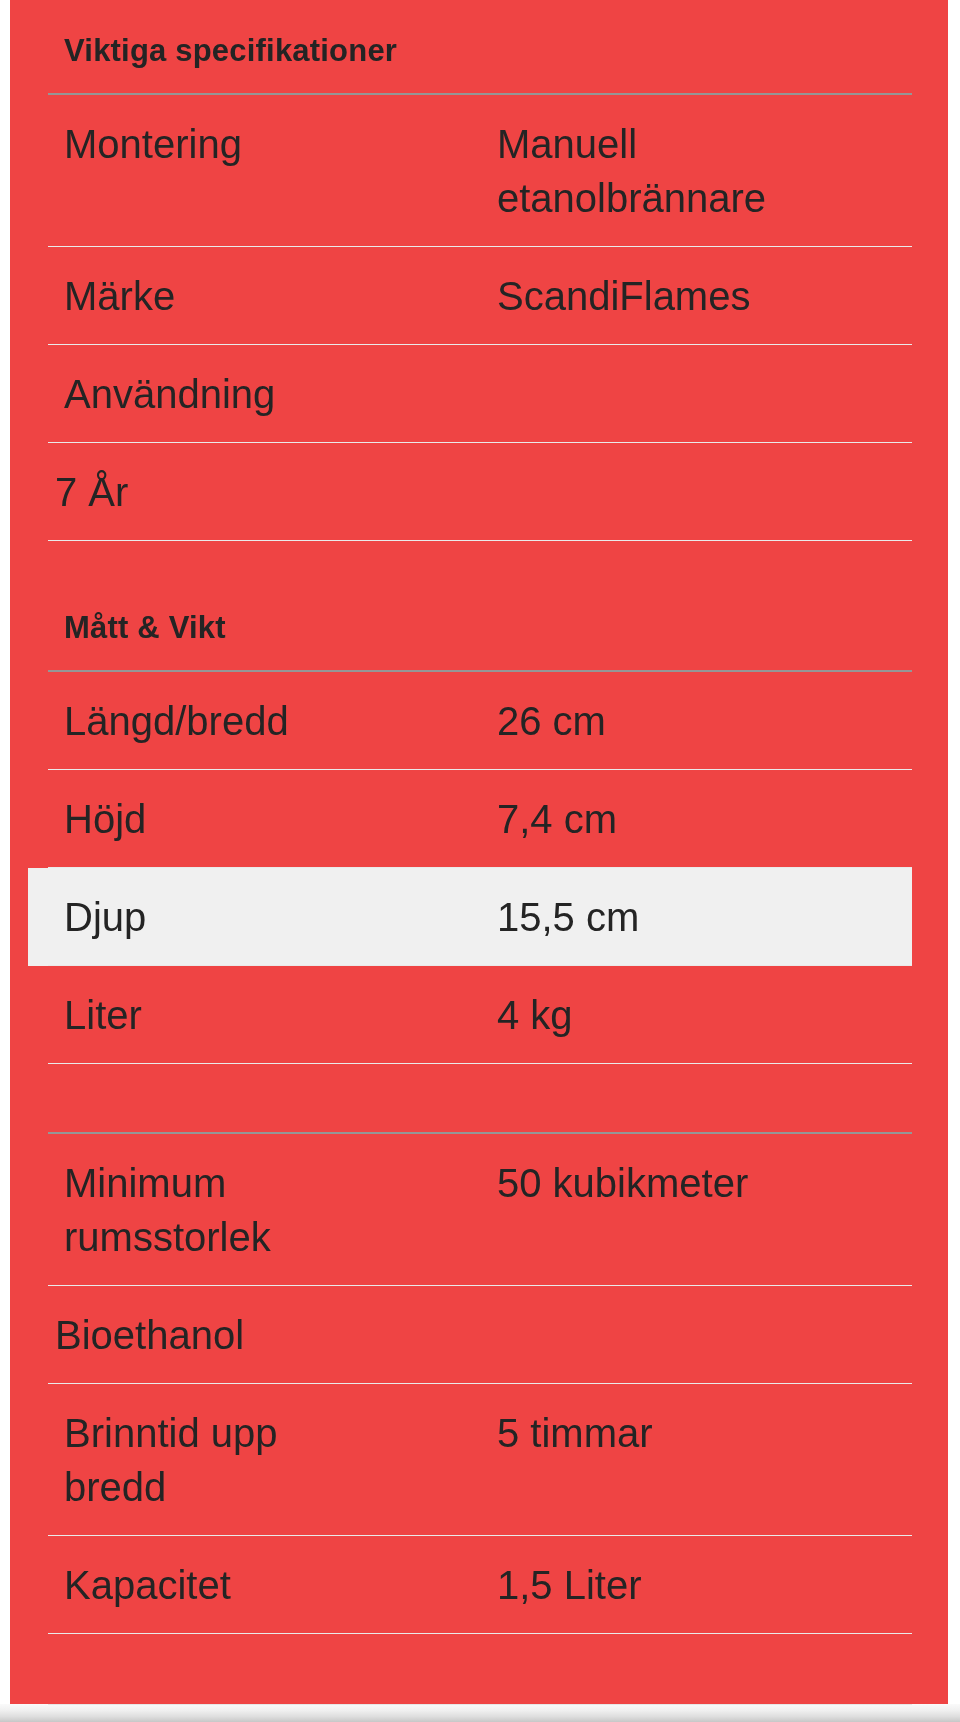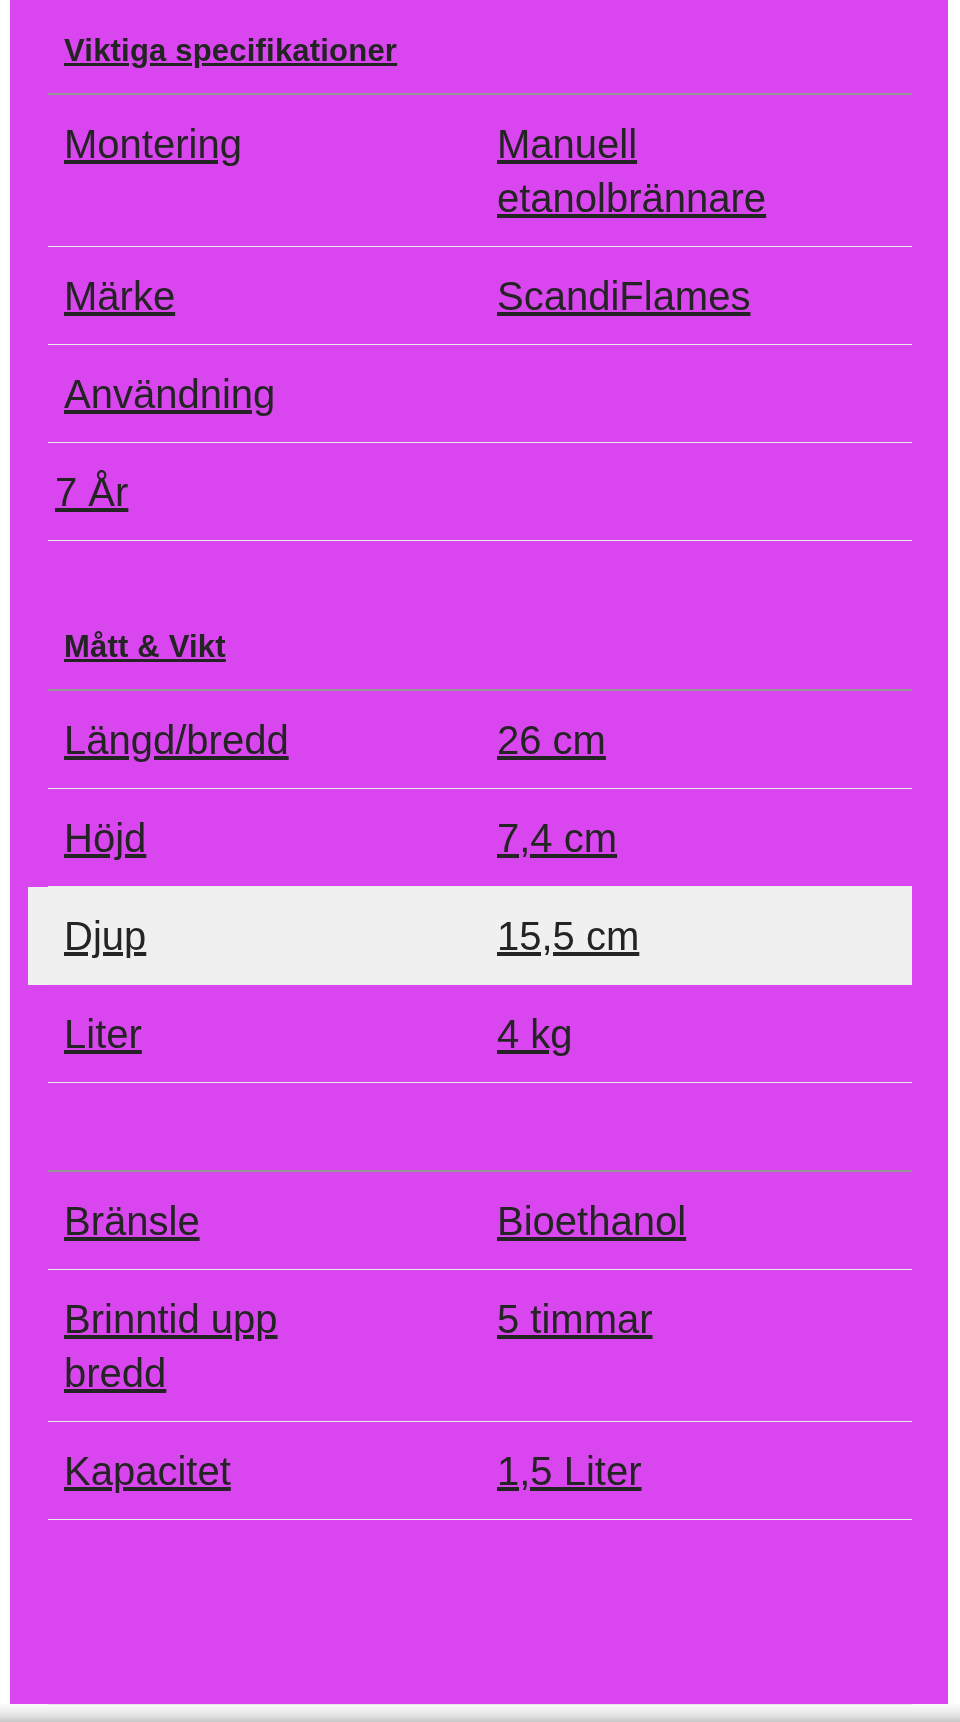--- a/index.html
+++ b/index.html
@@ -8,29 +8,28 @@
     height:1722px;
     position:relative;
     background:#ffffff;
     font-family:"Liberation Sans","DejaVu Sans",sans-serif;
     color:#242424;
     overflow:hidden;
   }
   .card {
     position:absolute;
     top:0; bottom:0; left:10px; right:12px;
-    background:#d946ef;
-    text-decoration:underline;
+    background:#ef4444;
   }
   .table-wrap {
     margin:0 36px 0 18px;   
     padding-top:32px;
   }
   .section { }
-  .section + .section { margin-top:87px; }
+  .section + .section { margin-top:68px; }
   .section-title {
     font-size:31px;
     line-height:38px;
     font-weight:700;
     color:#242424;
     padding-left:36px;
     letter-spacing:0.2px;
   }
   .title-rule {
     height:2px;
@@ -164,25 +163,30 @@
     <div class="cell-value">
       <div class="txt">4 kg</div>
     </div>
   </div>
 </div>
   </section>
 
   <section class="section">
     <div class="title-rule"></div>
     <div class="rows">
-
-  <div class="row">
-    <div class="cell-label">
-      <div class="txt">Bränsle</div>
-    </div>
+  <div class="row">
+    <div class="cell-label">
+      <div class="txt">Minimum rumsstorlek</div>
+    </div>
+    <div class="cell-value">
+      <div class="txt">50 kubikmeter</div>
+    </div>
+  </div>
+
+  <div class="row">
     <div class="cell-value">
       <div class="txt">Bioethanol</div>
     </div>
   </div>
 
   <div class="row">
     <div class="cell-label">
       <div class="txt">Brinntid upp bredd</div>
     </div>
     <div class="cell-value">

